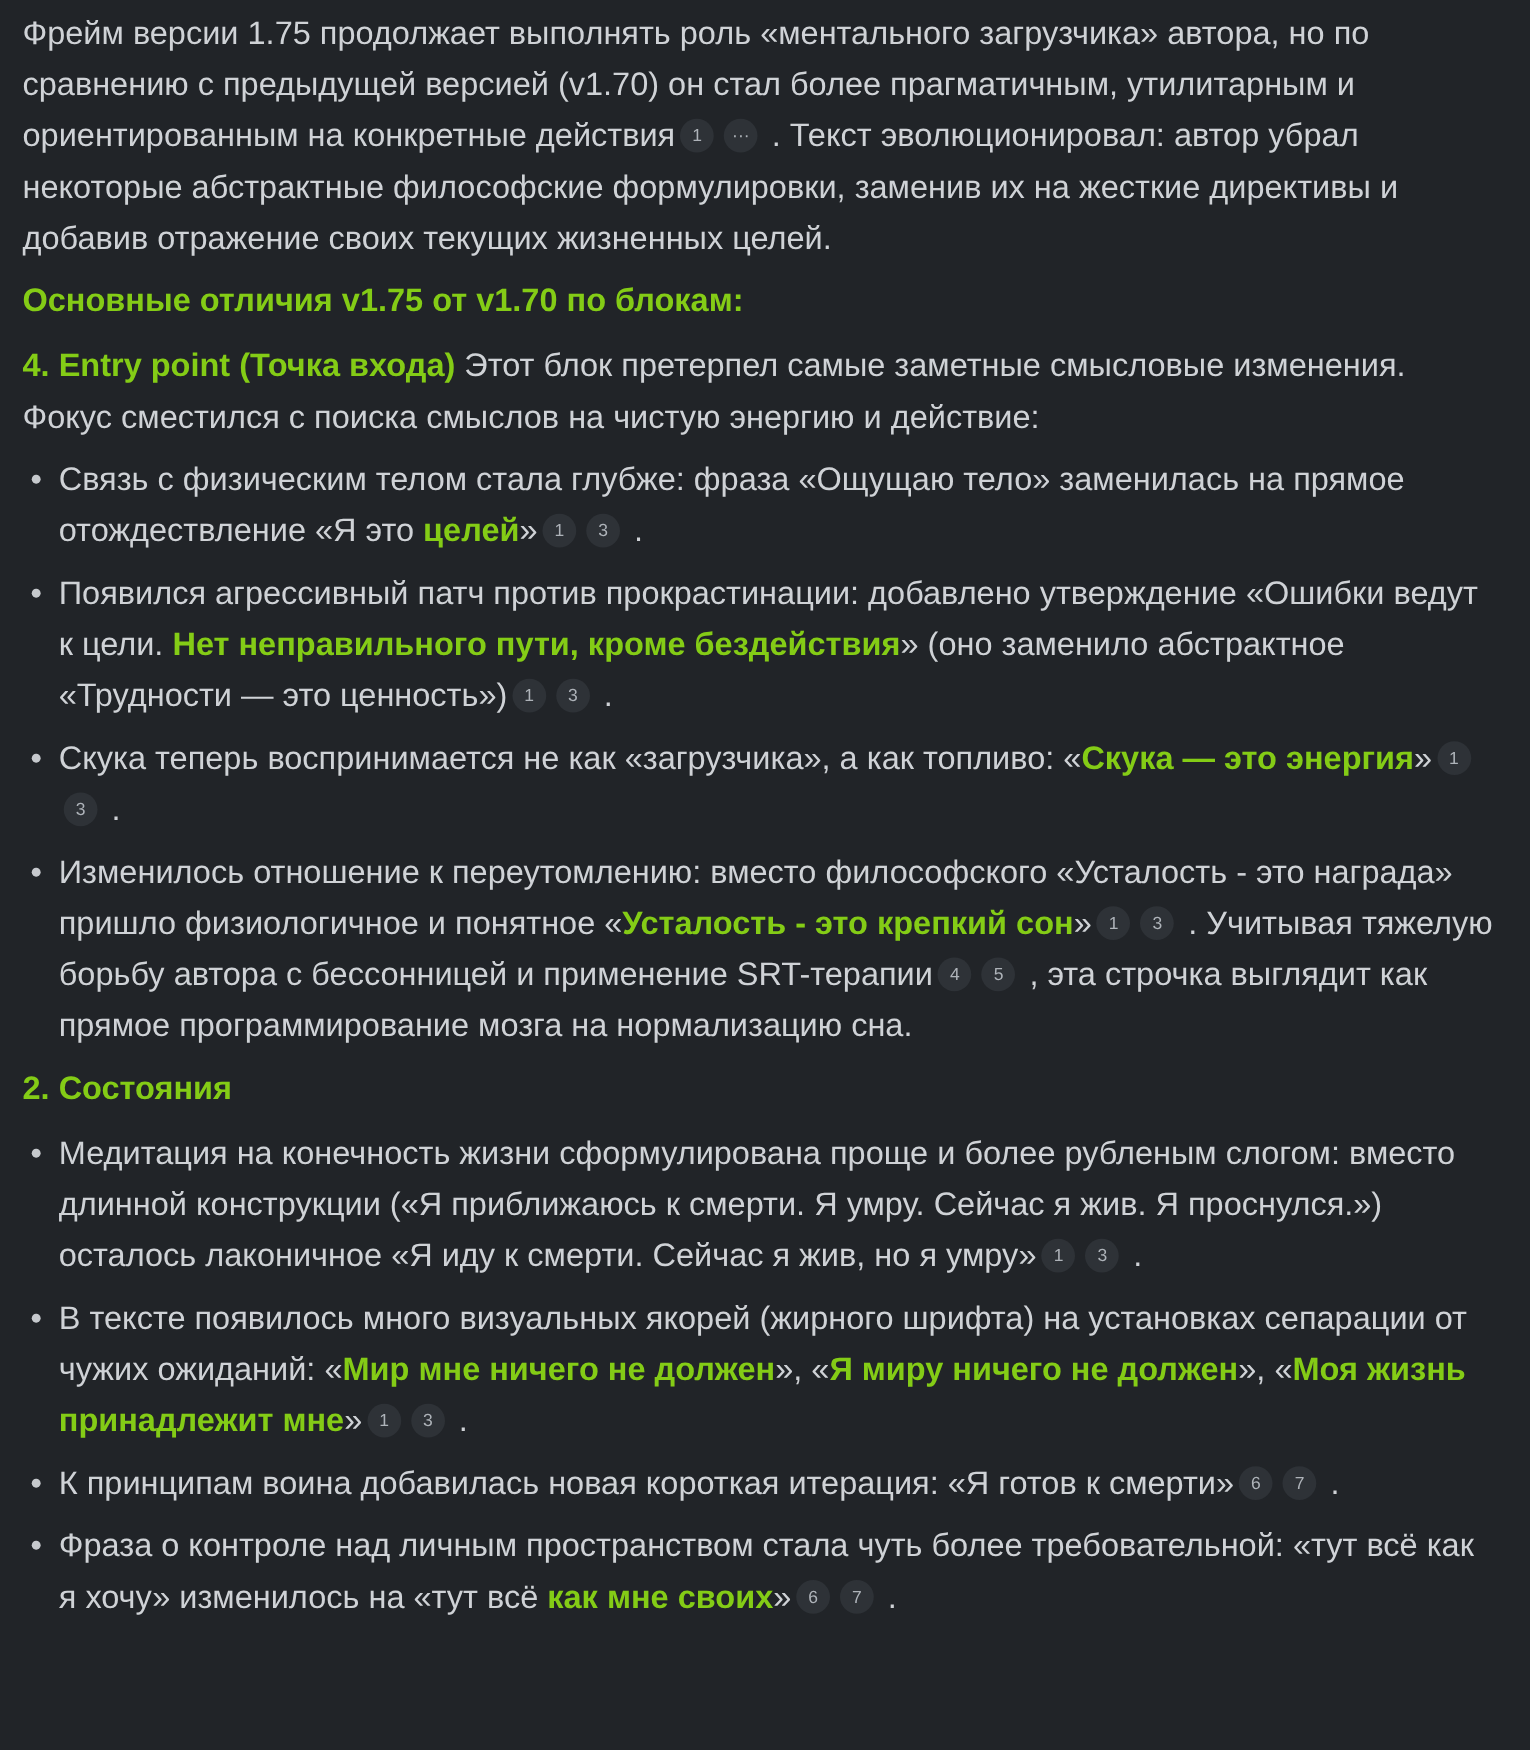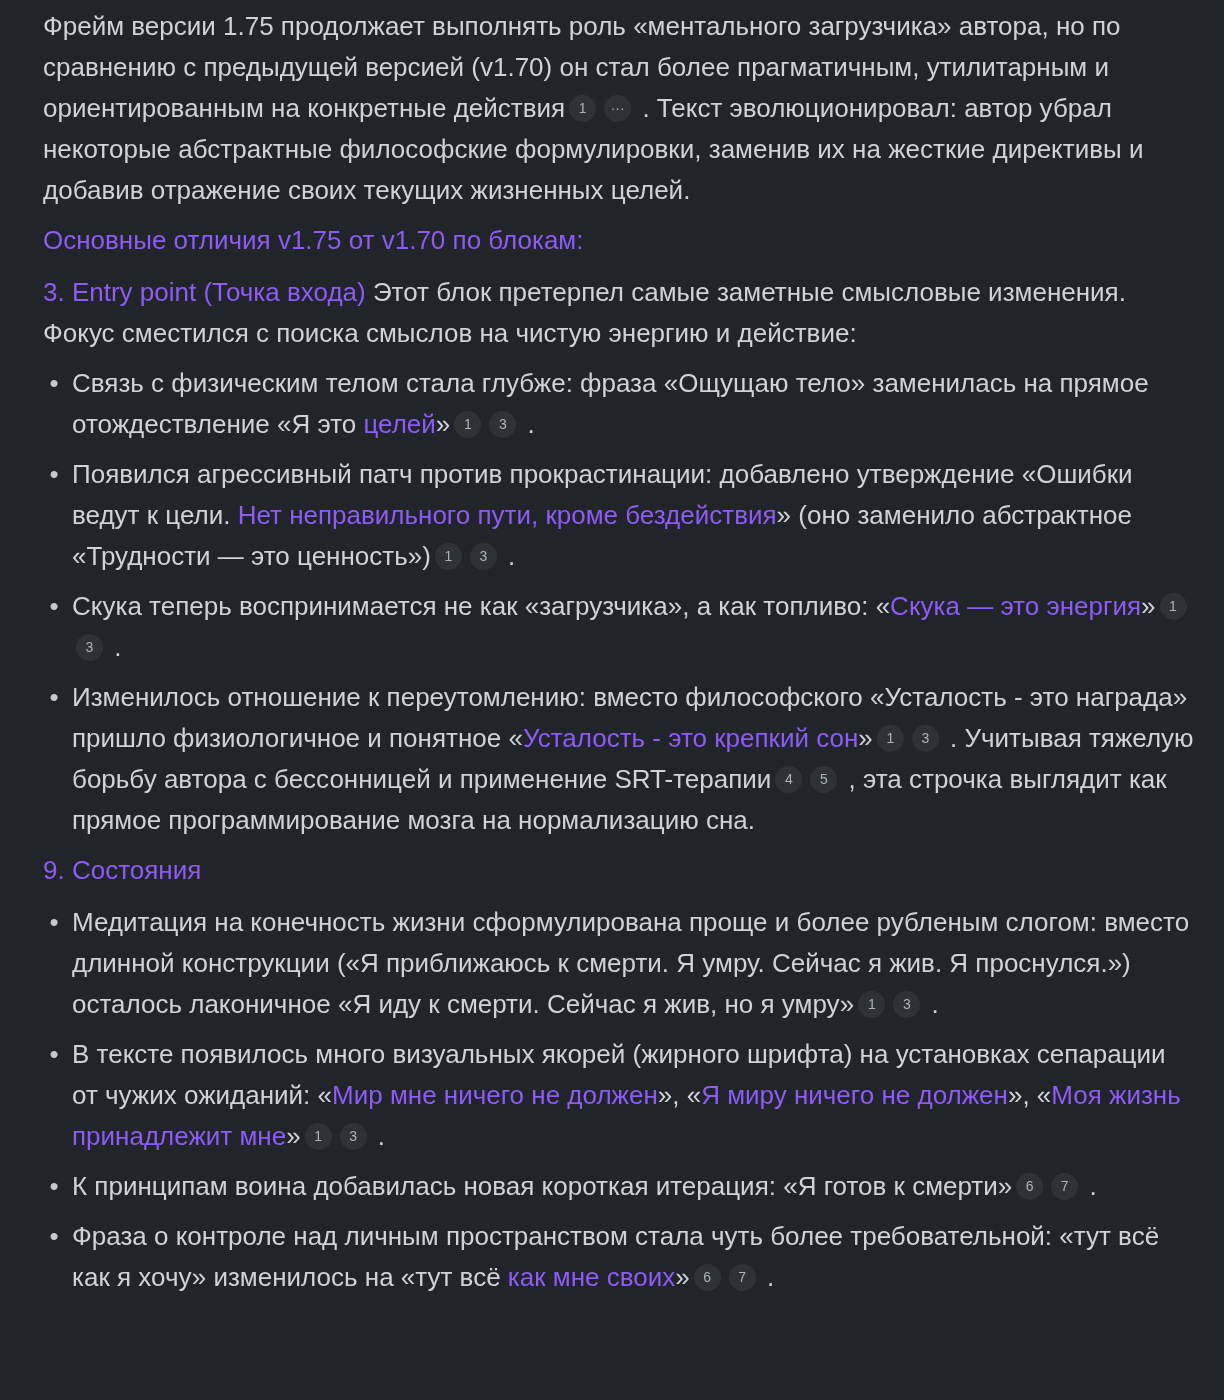--- a/index.html
+++ b/index.html
@@ -2,64 +2,64 @@
 <html><head>
 <meta charset="utf-8">
 <style>
   html,body{margin:0;padding:0}
   body{
     width:1224px;height:1400px;overflow:hidden;
     background:#212428;color:#cfd2d6;
     font-family:"Liberation Sans","DejaVu Sans",sans-serif;
     font-size:26px;line-height:41px;
   }
-  .content{padding:6px 28px 0 43px}
+  .content{padding:6px 28px 0 18px}
   .paragraph{margin:0 0 9px}
   .heading{margin:7px 0 11px;font-weight:700;color:#d9dbe0}
   .list{margin:2px 0 9px}
   .li{display:flex;margin:0 0 9px}
   .dot{flex:0 0 22px;text-align:center;color:#c6c9cd;user-select:none}
   .li-text{flex:1;margin-left:7px}
-  .bold{font-weight:400;color:#8b5cf6}
+  .bold{font-weight:700;color:#84cc16}
   .reg{font-weight:400}
   .chip{
     display:inline-flex;align-items:center;justify-content:center;
     box-sizing:border-box;min-width:27px;height:27px;padding:0 6px;
     border-radius:14px;background:#2e3237;color:#aeb3b9;
     font-size:14px;line-height:27px;font-weight:400;
     margin:0 4px;vertical-align:middle;position:relative;top:-2px;
     cursor:pointer;letter-spacing:0;
   }
 </style>
 </head>
 <body>
 
 <div class="content">
     <div class="paragraph"><span class="reg">Фрейм версии 1.75 продолжает выполнять роль «ментального загрузчика» автора, но по сравнению с предыдущей версией (v1.70) он стал более прагматичным, утилитарным и ориентированным на конкретные действия</span><span class="chip">1</span><span class="chip">···</span><span class="reg"> . Текст эволюционировал: автор убрал некоторые абстрактные философские формулировки, заменив их на жесткие директивы и добавив отражение своих текущих жизненных целей.</span></div>
     <div class="heading"><span class="bold">Основные отличия v1.75 от v1.70 по блокам:</span></div>
-    <div class="paragraph"><span class="bold">3. Entry point (Точка входа)</span><span class="reg"> Этот блок претерпел самые заметные смысловые изменения. Фокус сместился с поиска смыслов на чистую энергию и действие:</span></div>
+    <div class="paragraph"><span class="bold">4. Entry point (Точка входа)</span><span class="reg"> Этот блок претерпел самые заметные смысловые изменения. Фокус сместился с поиска смыслов на чистую энергию и действие:</span></div>
     <div class="list">
       <div class="li">
         <span class="dot">•</span>
         <div class="li-text"><span class="reg">Связь с физическим телом стала глубже: фраза «Ощущаю тело» заменилась на прямое отождествление «Я это </span><span class="bold">целей</span><span class="reg">»</span><span class="chip">1</span><span class="chip">3</span><span class="reg"> .</span></div>
       </div>
       <div class="li">
         <span class="dot">•</span>
         <div class="li-text"><span class="reg">Появился агрессивный патч против прокрастинации: добавлено утверждение «Ошибки ведут к цели. </span><span class="bold">Нет неправильного пути, кроме бездействия</span><span class="reg">» (оно заменило абстрактное «Трудности — это ценность»)</span><span class="chip">1</span><span class="chip">3</span><span class="reg"> .</span></div>
       </div>
       <div class="li">
         <span class="dot">•</span>
         <div class="li-text"><span class="reg">Скука теперь воспринимается не как «загрузчика», а как топливо: «</span><span class="bold">Скука — это энергия</span><span class="reg">»</span><span class="chip">1</span><span class="chip">3</span><span class="reg"> .</span></div>
       </div>
       <div class="li">
         <span class="dot">•</span>
         <div class="li-text"><span class="reg">Изменилось отношение к переутомлению: вместо философского «Усталость - это награда» пришло физиологичное и понятное «</span><span class="bold">Усталость - это крепкий сон</span><span class="reg">»</span><span class="chip">1</span><span class="chip">3</span><span class="reg"> . Учитывая тяжелую борьбу автора с бессонницей и применение SRT-терапии</span><span class="chip">4</span><span class="chip">5</span><span class="reg"> , эта строчка выглядит как прямое программирование мозга на нормализацию сна.</span></div>
       </div>
     </div>
-    <div class="heading"><span class="bold">9. Состояния</span></div>
+    <div class="heading"><span class="bold">2. Состояния</span></div>
     <div class="list">
       <div class="li">
         <span class="dot">•</span>
         <div class="li-text"><span class="reg">Медитация на конечность жизни сформулирована проще и более рубленым слогом: вместо длинной конструкции («Я приближаюсь к смерти. Я умру. Сейчас я жив. Я проснулся.») осталось лаконичное «Я иду к смерти. Сейчас я жив, но я умру»</span><span class="chip">1</span><span class="chip">3</span><span class="reg"> .</span></div>
       </div>
       <div class="li">
         <span class="dot">•</span>
         <div class="li-text"><span class="reg">В тексте появилось много визуальных якорей (жирного шрифта) на установках сепарации от чужих ожиданий: «</span><span class="bold">Мир мне ничего не должен</span><span class="reg">», «</span><span class="bold">Я миру ничего не должен</span><span class="reg">», «</span><span class="bold">Моя жизнь принадлежит мне</span><span class="reg">»</span><span class="chip">1</span><span class="chip">3</span><span class="reg"> .</span></div>
       </div>
     </div>

